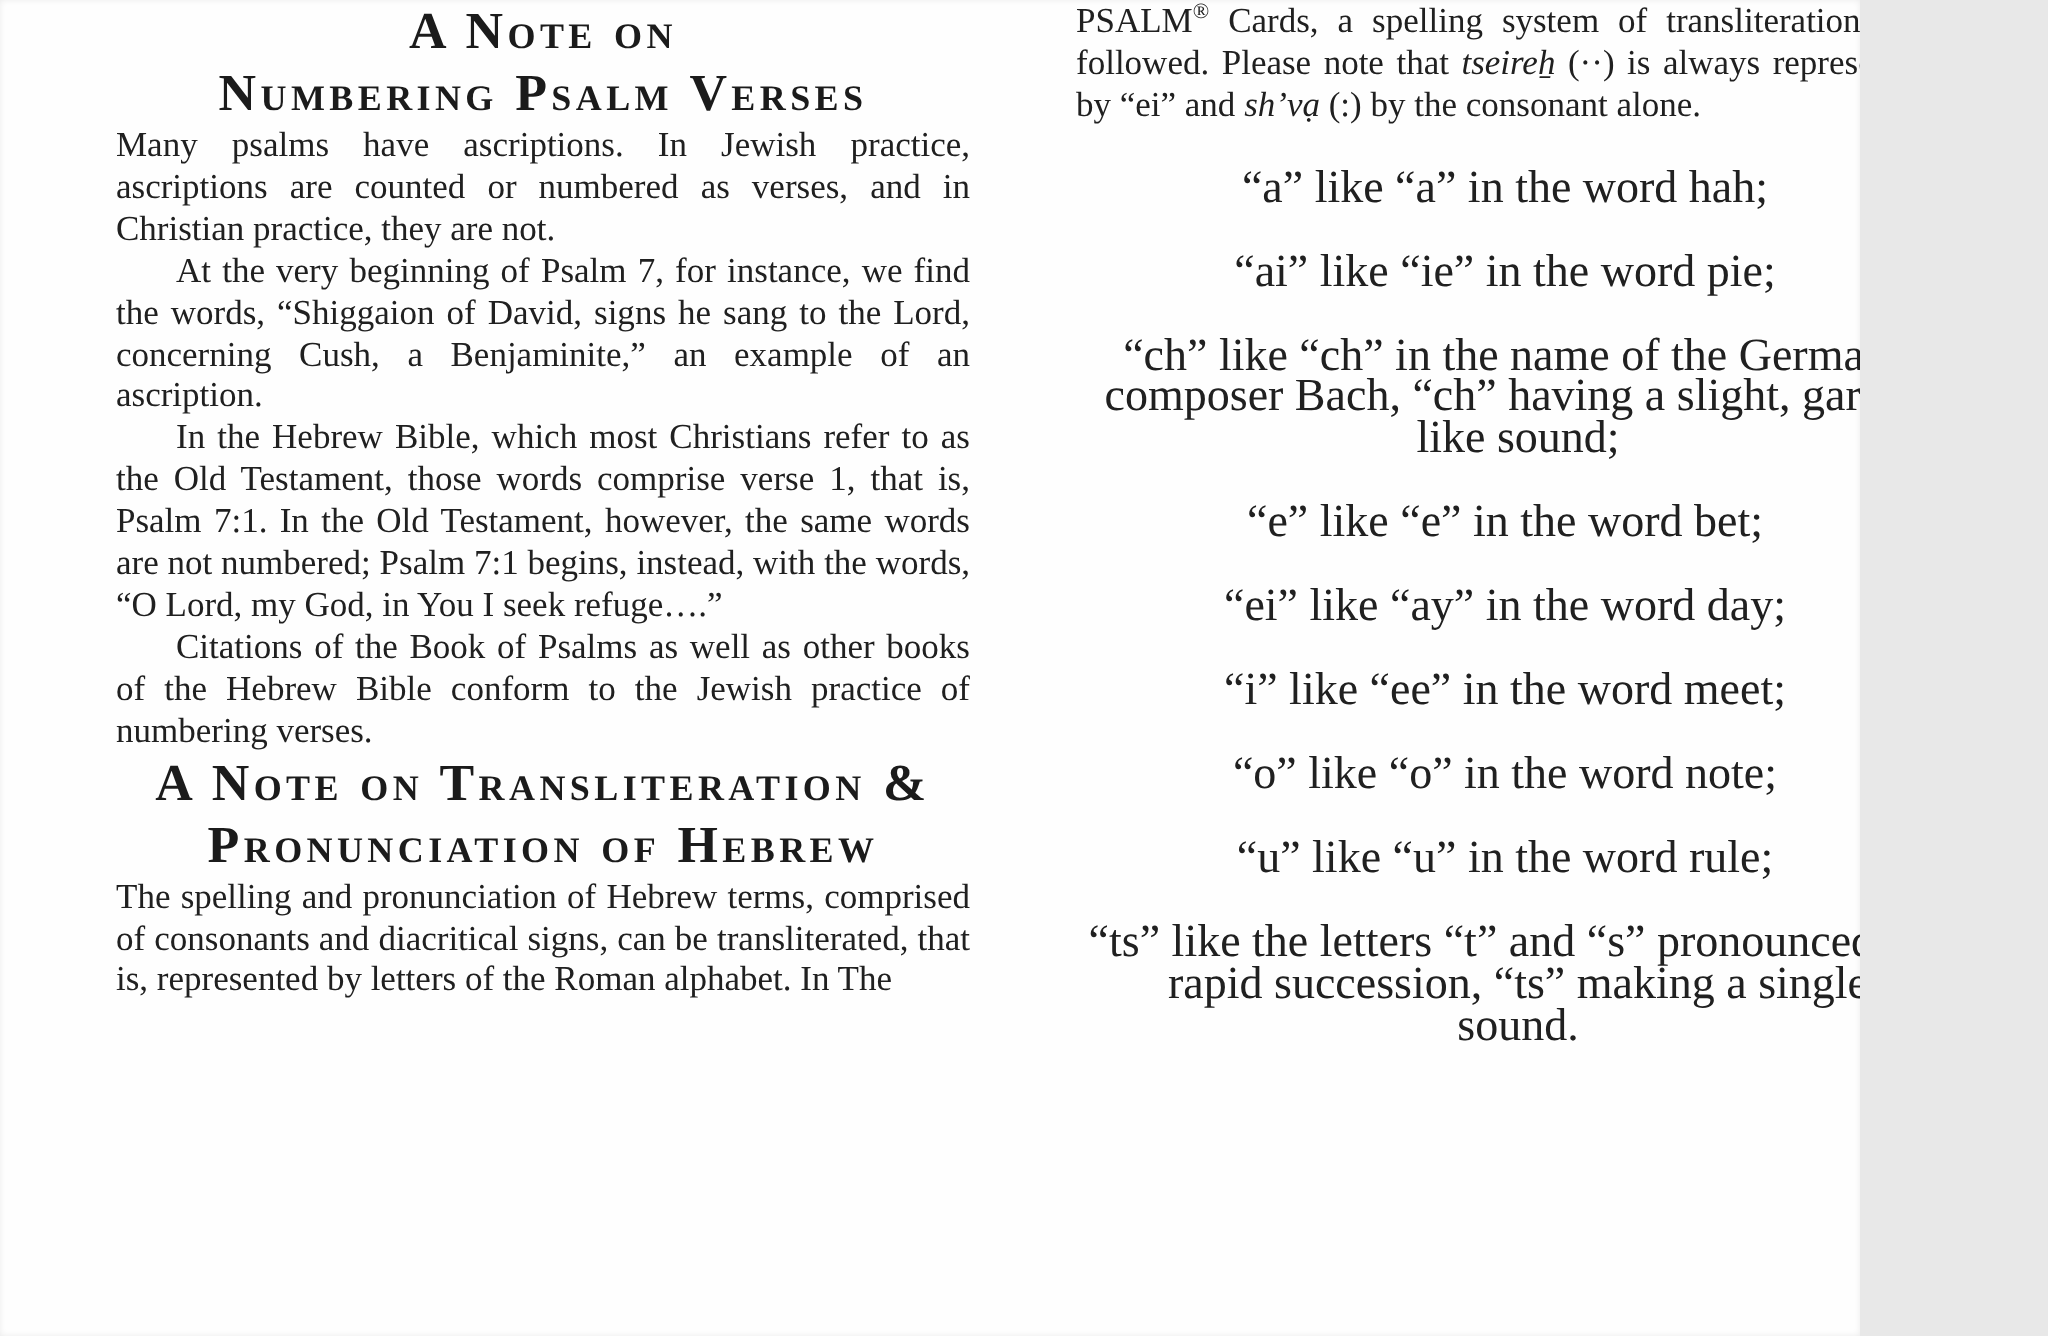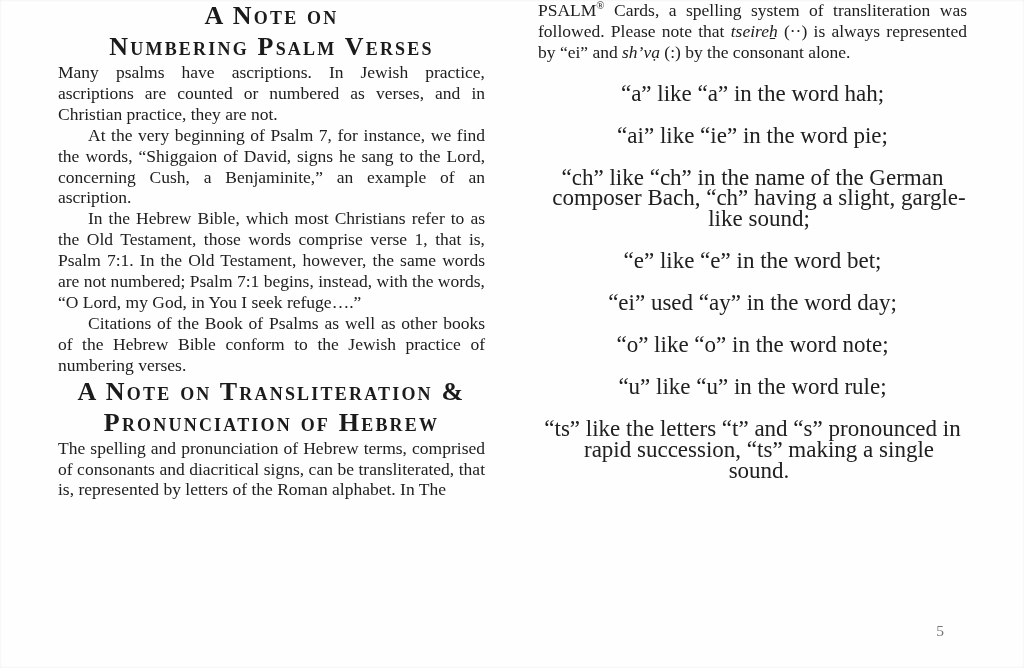--- a/index.html
+++ b/index.html
@@ -1,18 +1,18 @@
 <!DOCTYPE html>
 <html><head>
 <meta charset="utf-8">
 <style>
   html, body { margin: 0; padding: 0; background: #e8e8e8; }
   .page {
     position: relative;
-    width: 1024px;
+    width: 930px;
     height: 668px;
     background: #fefefe;
     font-family: "Liberation Serif", "DejaVu Serif", serif;
     color: #202020;
     overflow: hidden;
     box-shadow: inset 0 0 3px rgba(0,0,0,0.08);
   }
   .col { position: absolute; top: 0; }
   .col-left  { left: 58px;  width: 427px; }
   .col-right { left: 538px; width: 429px; }
@@ -94,21 +94,22 @@
   <div class="col col-right">
 
     <p class="body-text first-right"><span>PSALM</span><span class="sup">®</span><span> Cards, a spelling system of transliteration was followed. Please note that </span><span class="it">tseireẖ</span><span> (··) is always represented by “ei” and </span><span class="it">sh’vạ</span><span> (:) by the consonant alone.</span></p>
 
 
     <div class="guide">
       <p class="guide-item">“a” like “a” in the word hah;</p>
       <p class="guide-item">“ai” like “ie” in the word pie;</p>
       <p class="guide-item">“ch” like “ch” in the name of the German composer Bach, “ch” having a slight, gargle-like sound;</p>
       <p class="guide-item">“e” like “e” in the word bet;</p>
-      <p class="guide-item">“ei” used “ay” in the word day;</p>
+      <p class="guide-item">“ei” like “ay” in the word day;</p>
+      <p class="guide-item">“i” like “ee” in the word meet;</p>
       <p class="guide-item">“o” like “o” in the word note;</p>
       <p class="guide-item">“u” like “u” in the word rule;</p>
       <p class="guide-item">“ts” like the letters “t” and “s” pronounced in rapid succession, “ts” making a single sound.</p>
     </div>
 
   </div>
 
   <div class="page-number">5</div>
 
 </div>

